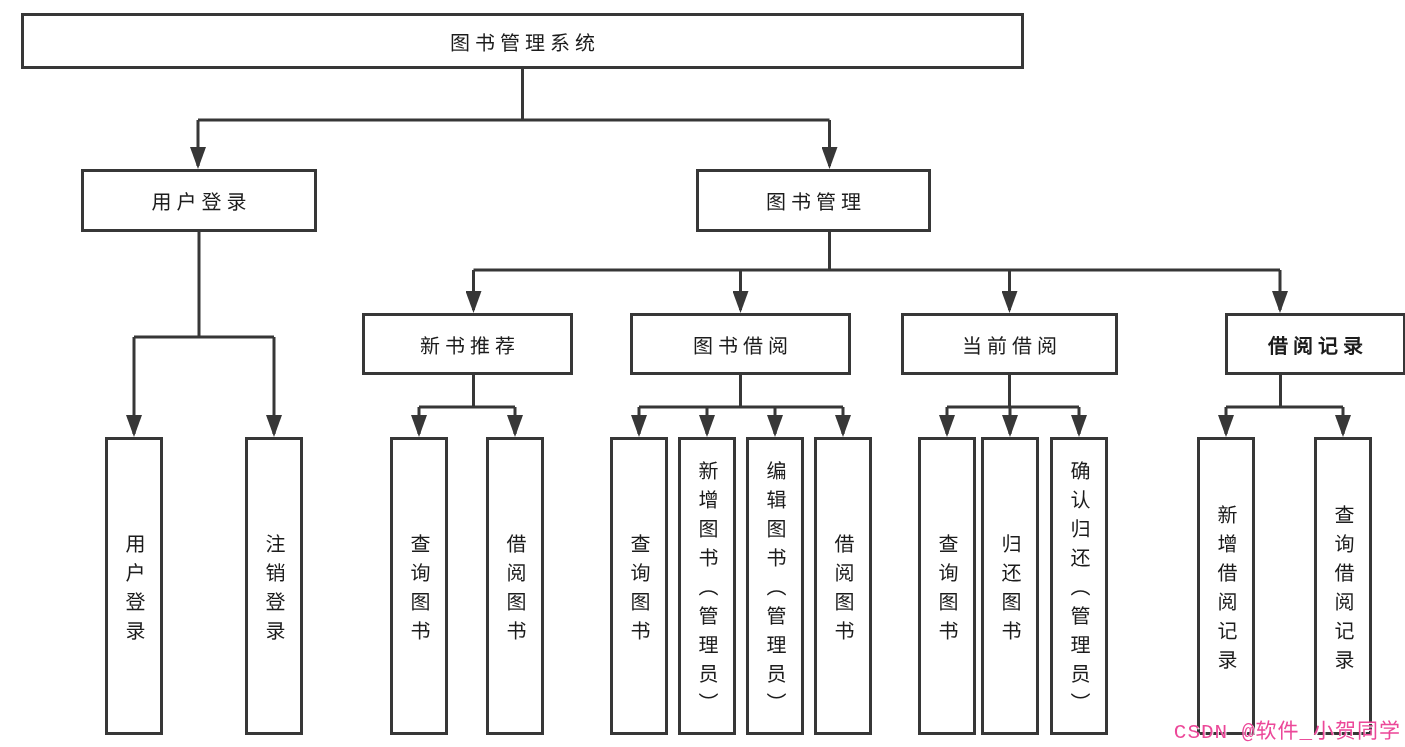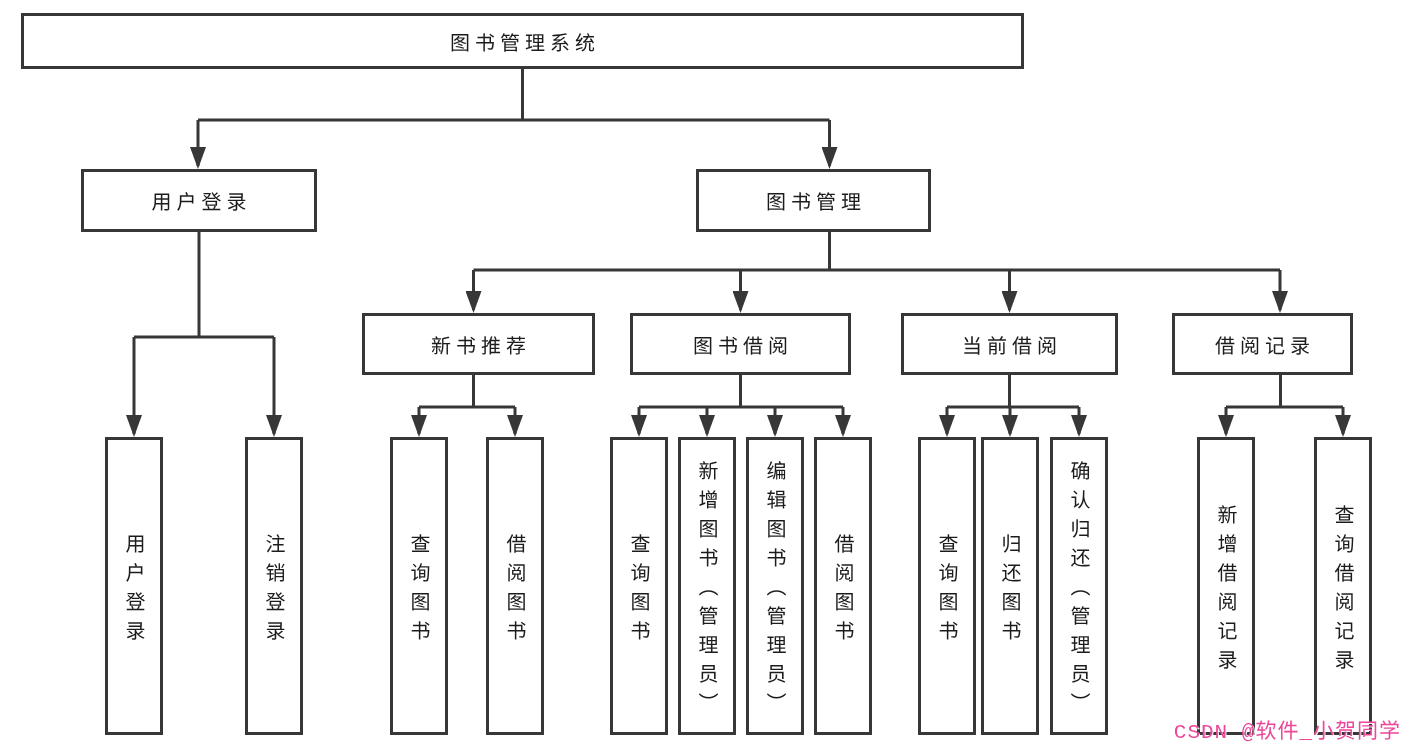--- a/index.html
+++ b/index.html
@@ -102,24 +102,24 @@
       <path d="M1226 407 V434" marker-end="url(#arrowhead)"></path>
       <path d="M1343 407 V434" marker-end="url(#arrowhead)"></path>
     </g>
   </svg>
 
   <div class="node h-node" style="left:21px; top:13px; width:1003px; height:56px;">图书管理系统</div>
 
   <div class="node h-node" style="left:81px; top:169px; width:236px; height:63px;">用户登录</div>
   <div class="node h-node" style="left:696px; top:169px; width:235px; height:63px;">图书管理</div>
 
-  <div class="node h-node" style="left:362px; top:313px; width:233px; height:62px;">新书推荐</div>
+  <div class="node h-node" style="left:362px; top:313px; width:211px; height:62px;">新书推荐</div>
   <div class="node h-node" style="left:630px; top:313px; width:221px; height:62px;text-align:center;">图书借阅</div>
   <div class="node h-node" style="left:901px; top:313px; width:217px; height:62px;">当前借阅</div>
-  <div class="node h-node" style="left:1172px; top:313px; width:181px; height:62px;">借阅记录</div>
+  <div class="node h-node" style="left:1225px; top:313px; width:181px; height:62px;font-weight:bold;">借阅记录</div>
 
   <div class="node v-node" style="left:105px; top:437px; width:58px; height:298px;">用户登录</div>
   <div class="node v-node" style="left:245px; top:437px; width:58px; height:298px;">注销登录</div>
 
   <div class="node v-node" style="left:390px; top:437px; width:58px; height:298px;">查询图书</div>
   <div class="node v-node" style="left:486px; top:437px; width:58px; height:298px;">借阅图书</div>
 
   <div class="node v-node" style="left:610px; top:437px; width:58px; height:298px;">查询图书</div>
   <div class="node v-node" style="left:678px; top:437px; width:58px; height:298px;">新增图书（管理员）</div>
   <div class="node v-node" style="left:746px; top:437px; width:58px; height:298px;">编辑图书（管理员）</div>

